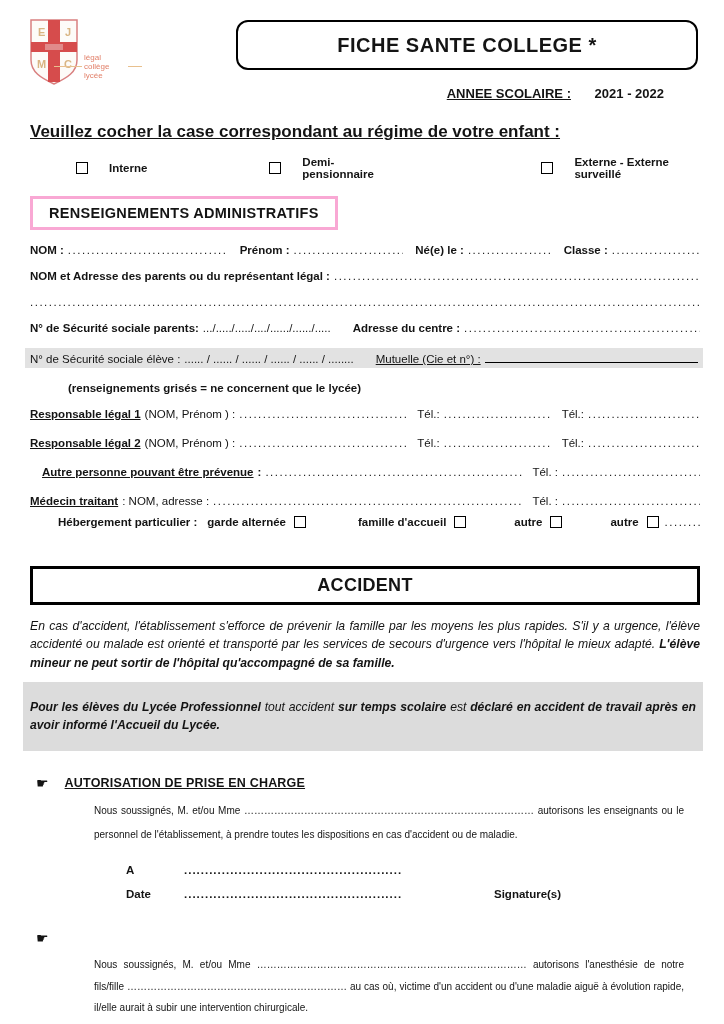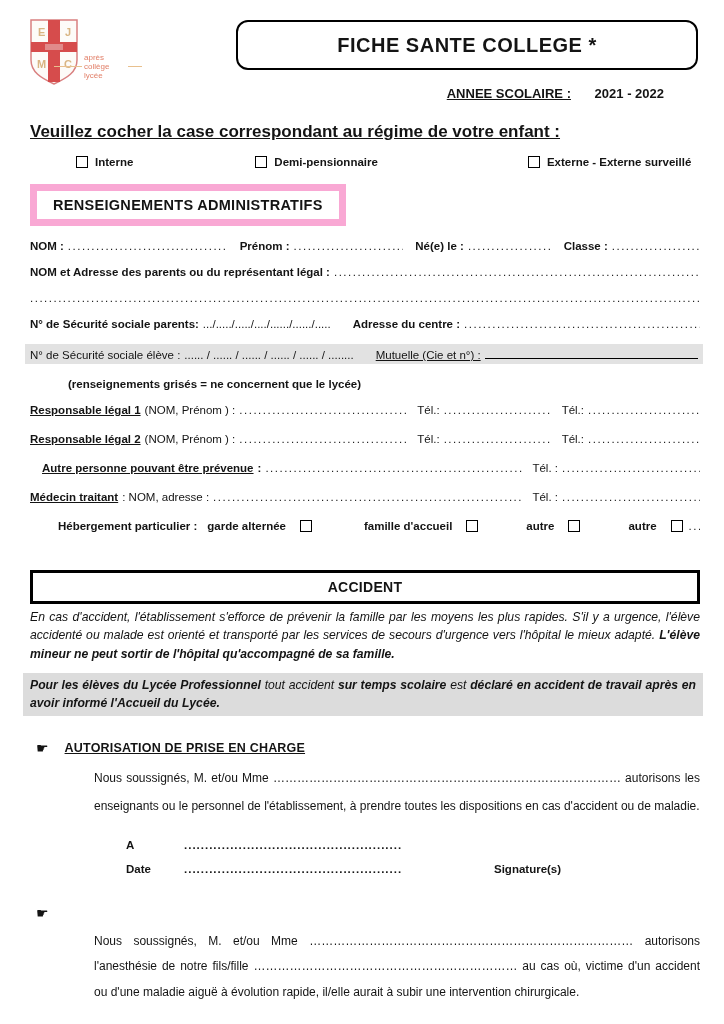--- a/index.html
+++ b/index.html
@@ -31,50 +31,50 @@
   .bu{font-weight:bold;text-decoration:underline;}
   .row{display:flex;align-items:baseline;margin-top:14px;font-size:11.5px;white-space:nowrap;}
   .seg{display:flex;align-items:baseline;min-width:0;}
   .dots{overflow:hidden;white-space:nowrap;letter-spacing:1.5px;min-width:0;flex:1 1 auto;font-weight:normal;}
   .lbl{margin-right:4px;flex:0 0 auto;}
   .cb{display:inline-block;width:10px;height:10px;border:1.7px solid #000;vertical-align:-1px;background:#fff;flex:0 0 auto;}
   .solidline{border-bottom:1.3px solid #000;flex:1 1 auto;min-width:0;height:11px;}
 
   .instruction{margin-top:8px;font-size:17px;}
   .options-row{display:flex;margin-top:14px;font-size:11.5px;font-weight:bold;}
-  .opt{display:flex;align-items:center;gap:7px;}
+  .opt{display:flex;align-items:center;gap:21px;}
   .opt1{margin-left:46px;}
   .opt2{margin-left:122px;}
   .opt3{margin-left:150px;}
 
   .section-box{
-    border:7px solid #f9a8d4;font-weight:bold;
+    border:3px solid #f9a8d4;font-weight:bold;
     display:inline-block;padding:6px 16px;font-size:14.5px;margin-top:16px;letter-spacing:.3px;
   }
   .accident-box{
     border:3px solid #000;font-weight:bold;text-align:center;
-    padding:6px 0;font-size:14px;margin-top:38px;letter-spacing:.3px;
+    padding:6px 0;font-size:18px;margin-top:38px;letter-spacing:.3px;
   }
 
   .grayrow{background:#e2e2e2;padding:3px 5px;margin-left:-5px;margin-right:-3px;}
   .tel-gray{background:#e2e2e2;display:flex;align-items:baseline;flex:0 0 372px;padding:3px 5px 4px 5px;margin-left:-5px;}
   .gris-note{font-weight:bold;font-size:11.5px;margin-left:38px;white-space:nowrap;}
-  .heb-opt{display:flex;align-items:center;gap:14px;font-weight:bold;}
+  .heb-opt{display:flex;align-items:center;gap:8px;font-weight:bold;}
 
   .just{ text-align:justify;}
-  .accident-para{margin-top:4px;font-size:12.2px;font-style:italic;line-height:1.5;}
+  .accident-para{margin-top:12px;font-size:12.2px;font-style:italic;line-height:1.5;}
   .gray-para{
-    margin-top:10px;background:#dcdcdc;padding:4px 7px;font-size:12.2px;
+    margin-top:10px;background:#dcdcdc;padding:17px 7px;font-size:12.2px;
     font-style:italic;line-height:1.45;margin-left:-7px;margin-right:-3px;
   }
 
   .auth-title{display:flex;align-items:center;gap:16px;margin-top:24px;margin-left:6px;}
   .hand{font-size:14px;flex:0 0 auto;}
   .auth-title .t{font-weight:bold;text-decoration:underline;font-size:12.5px;letter-spacing:.2px;}
-  .auth-body{margin-left:64px;margin-right:0;font-size:12px;line-height:2.35;margin-top:8px;}
+  .auth-body{margin-left:64px;margin-right:16px;font-size:10px;line-height:2.35;margin-top:8px;}
   .sig-row{display:flex;align-items:baseline;margin-left:96px;font-size:11.5px;font-weight:bold;}
   .sig-row .sl{flex:0 0 58px;}
   .sig-row .sd{flex:0 0 218px;overflow:hidden;white-space:nowrap;letter-spacing:1px;}
   .sig-row .sig{margin-left:92px;}
   .mt18{margin-top:18px;} .mt12{margin-top:12px;}
 </style>
 </head>
 <body>
 
 <div class="page">
@@ -88,21 +88,21 @@
         <rect x="3" y="24" width="46" height="10" fill="#d64c4c"></rect>
         <text x="10" y="18" font-size="11" fill="#d9b583" font-weight="bold">E</text>
         <text x="37" y="18" font-size="11" fill="#d9b583" font-weight="bold">J</text>
         <text x="9" y="50" font-size="11" fill="#d9b583" font-weight="bold">M</text>
         <text x="36" y="50" font-size="11" fill="#d9b583" font-weight="bold">C</text>
         <rect x="17" y="26" width="18" height="6" fill="#e8b4b4" opacity="0.6"></rect>
       </svg>
       <div class="logo-text">
         <span class="logo-rule"></span>
         <span class="logo-rule2"></span>
-        <div>après</div>
+        <div>légal</div>
         <div>collège</div>
         <div>lycée</div>
       </div>
     </div>
     <div class="title-box">
       <span>FICHE SANTE COLLEGE *</span>
     </div>
     <div class="year-line">
       <span class="u">ANNEE SCOLAIRE :</span>
       <span class="year-value">2021 - 2022</span>
@@ -203,21 +203,21 @@
   </div>
 
   <div class="row" style="margin-top:17px;">
     <span class="lbl bu">Médecin traitant</span>
     <span class="lbl">: NOM, adresse :</span>
     <span class="dots" style="flex:1;margin-right:10px;">................................................................................................................................................................................................................</span>
     <span class="lbl">Tél. :</span>
     <span class="dots" style="flex:0 0 138px;">................................................................................................................................................................................................................</span>
   </div>
 
-  <div class="row" style="margin-top:17px;padding-left:28px;">
+  <div class="row" style="margin-top:9px;padding-left:28px;">
     <span class="lbl b">Hébergement particulier :</span>
     <div class="heb-opt" style="margin-left:6px;">
       <span>garde alternée</span>
       <span class="cb"></span>
     </div>
     <div class="heb-opt" style="margin-left:52px;">
       <span>famille d'accueil</span>
       <span class="cb"></span>
     </div>
     <div class="heb-opt" style="margin-left:48px;">

